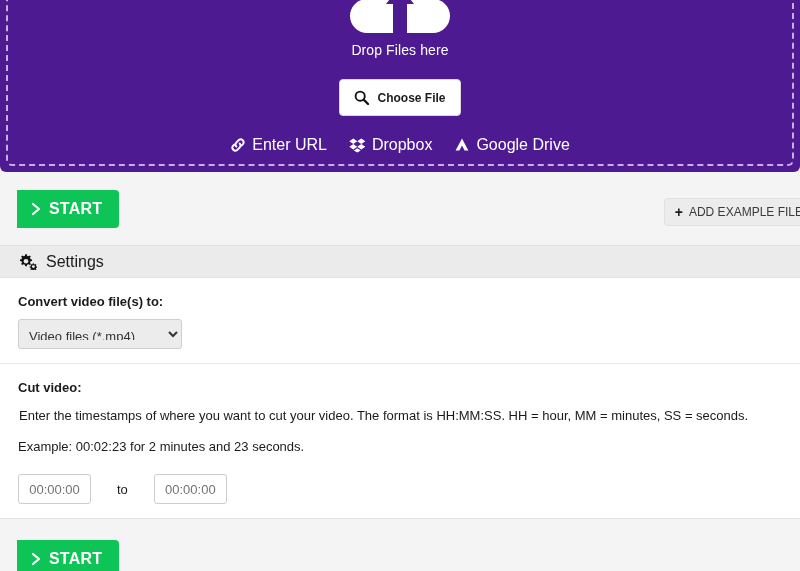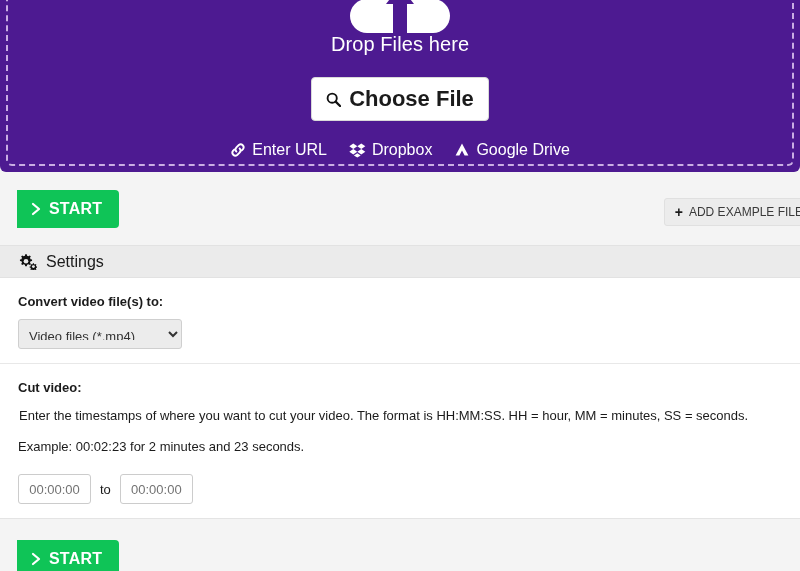--- a/index.html
+++ b/index.html
@@ -35,34 +35,35 @@
 
   .upload-icon {
     width: 100px;
     height: 33px;
     margin: 0 auto;
     display: block;
   }
 
   .drop-label {
     color: #ffffff;
-    font-size: 20px;
+    font-size: 14px;
+    margin-top: 9px;
     letter-spacing: .1px;
   }
 
   .choose-file-btn {
     display: inline-flex;
     align-items: center;
     justify-content: center;
     gap: 8px;
     background: #ffffff;
     color: #1b1b1b;
     border: 1px solid #d9d9d9;
     border-radius: 4px;
-    font-size: 22px;
+    font-size: 12px;
     font-weight: bold;
     padding: 10px 14px;
     margin-top: 21px;
     cursor: pointer;
     line-height: 1;
   }
   .choose-file-btn svg { display:block; }
 
   .services {
     margin-top: 21px;
@@ -195,21 +196,21 @@
   }
   .cut-example {
     font-size: 13px;
     color: #1b1b1b;
     margin: 0 0 20px 0;
   }
 
   .time-row {
     display: flex;
     align-items: center;
-    gap: 9px;
+    gap: 26px;
   }
   input.time-input {
     width: 73px;
     height: 30px;
     font-size: 13px;
     font-family: "Liberation Sans", sans-serif;
     color: #555555;
     background: #ffffff;
     border: 1px solid #cccccc;
     border-radius: 3px;

